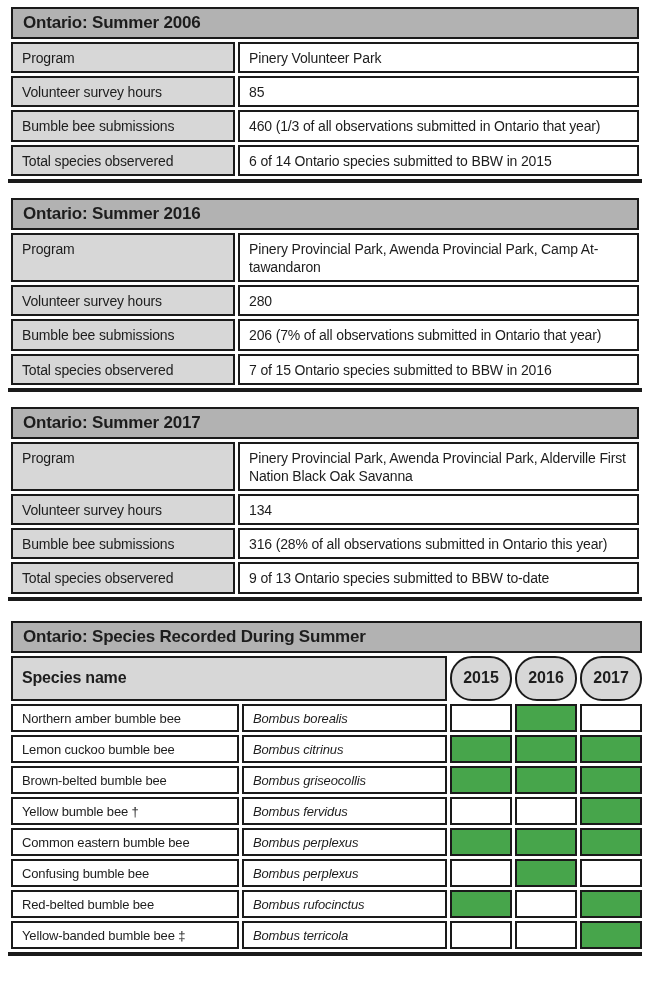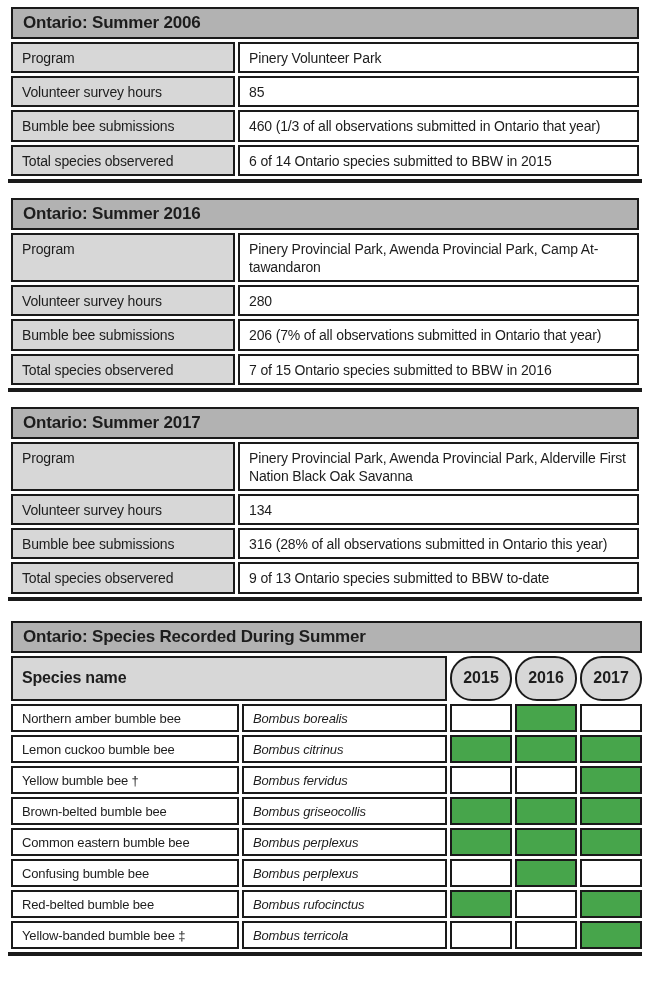--- a/index.html
+++ b/index.html
@@ -210,34 +210,34 @@
         <td class="sp-year"></td>
       </tr>
       <tr>
         <td class="sp-common">Lemon cuckoo bumble bee</td>
         <td class="sp-latin">Bombus citrinus</td>
         <td class="sp-year recorded"></td>
         <td class="sp-year recorded"></td>
         <td class="sp-year recorded"></td>
       </tr>
       <tr>
+        <td class="sp-common">Brown-belted bumble bee</td>
+        <td class="sp-latin">Bombus griseocollis</td>
+        <td class="sp-year recorded"></td>
+        <td class="sp-year recorded"></td>
+        <td class="sp-year recorded"></td>
+      </tr>
+      <tr>
         <td class="sp-common">Yellow bumble bee †</td>
         <td class="sp-latin">Bombus fervidus</td>
         <td class="sp-year"></td>
         <td class="sp-year"></td>
         <td class="sp-year recorded"></td>
       </tr>
       <tr>
-        <td class="sp-common">Brown-belted bumble bee</td>
-        <td class="sp-latin">Bombus griseocollis</td>
-        <td class="sp-year recorded"></td>
-        <td class="sp-year recorded"></td>
-        <td class="sp-year recorded"></td>
-      </tr>
-      <tr>
         <td class="sp-common">Common eastern bumble bee</td>
         <td class="sp-latin">Bombus perplexus</td>
         <td class="sp-year recorded"></td>
         <td class="sp-year recorded"></td>
         <td class="sp-year recorded"></td>
       </tr>
       <tr>
         <td class="sp-common">Confusing bumble bee</td>
         <td class="sp-latin">Bombus perplexus</td>
         <td class="sp-year"></td>

